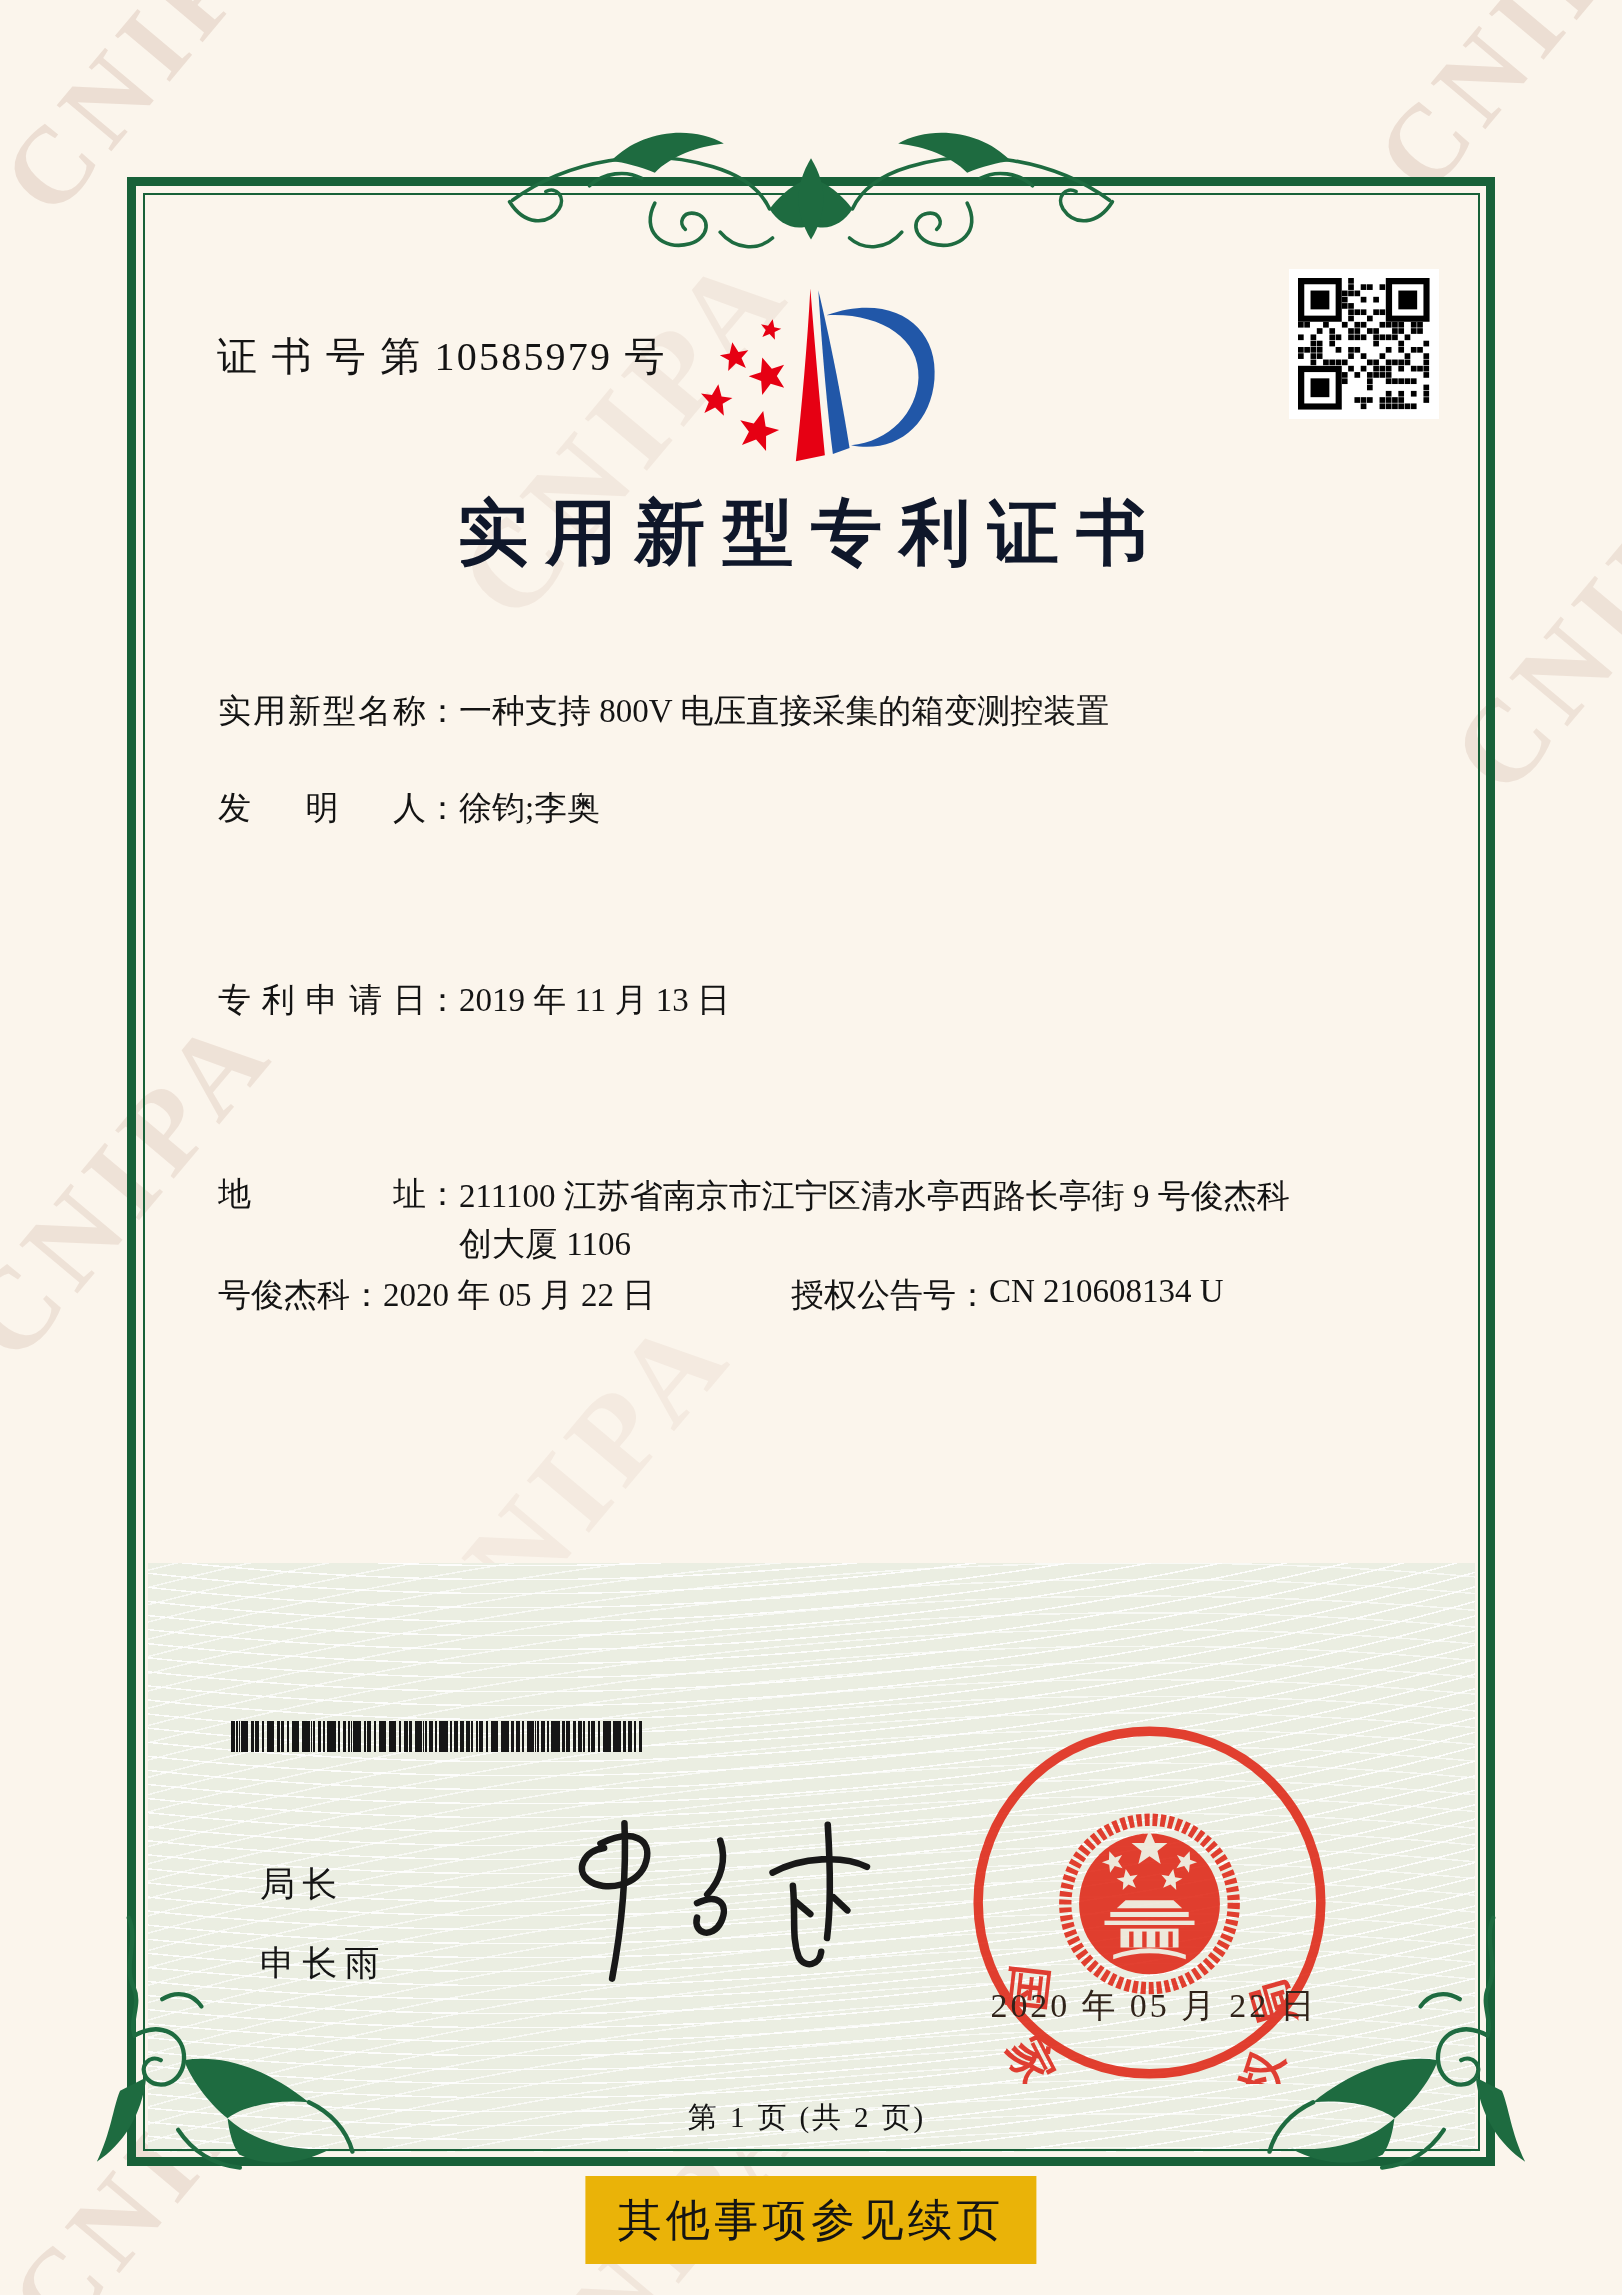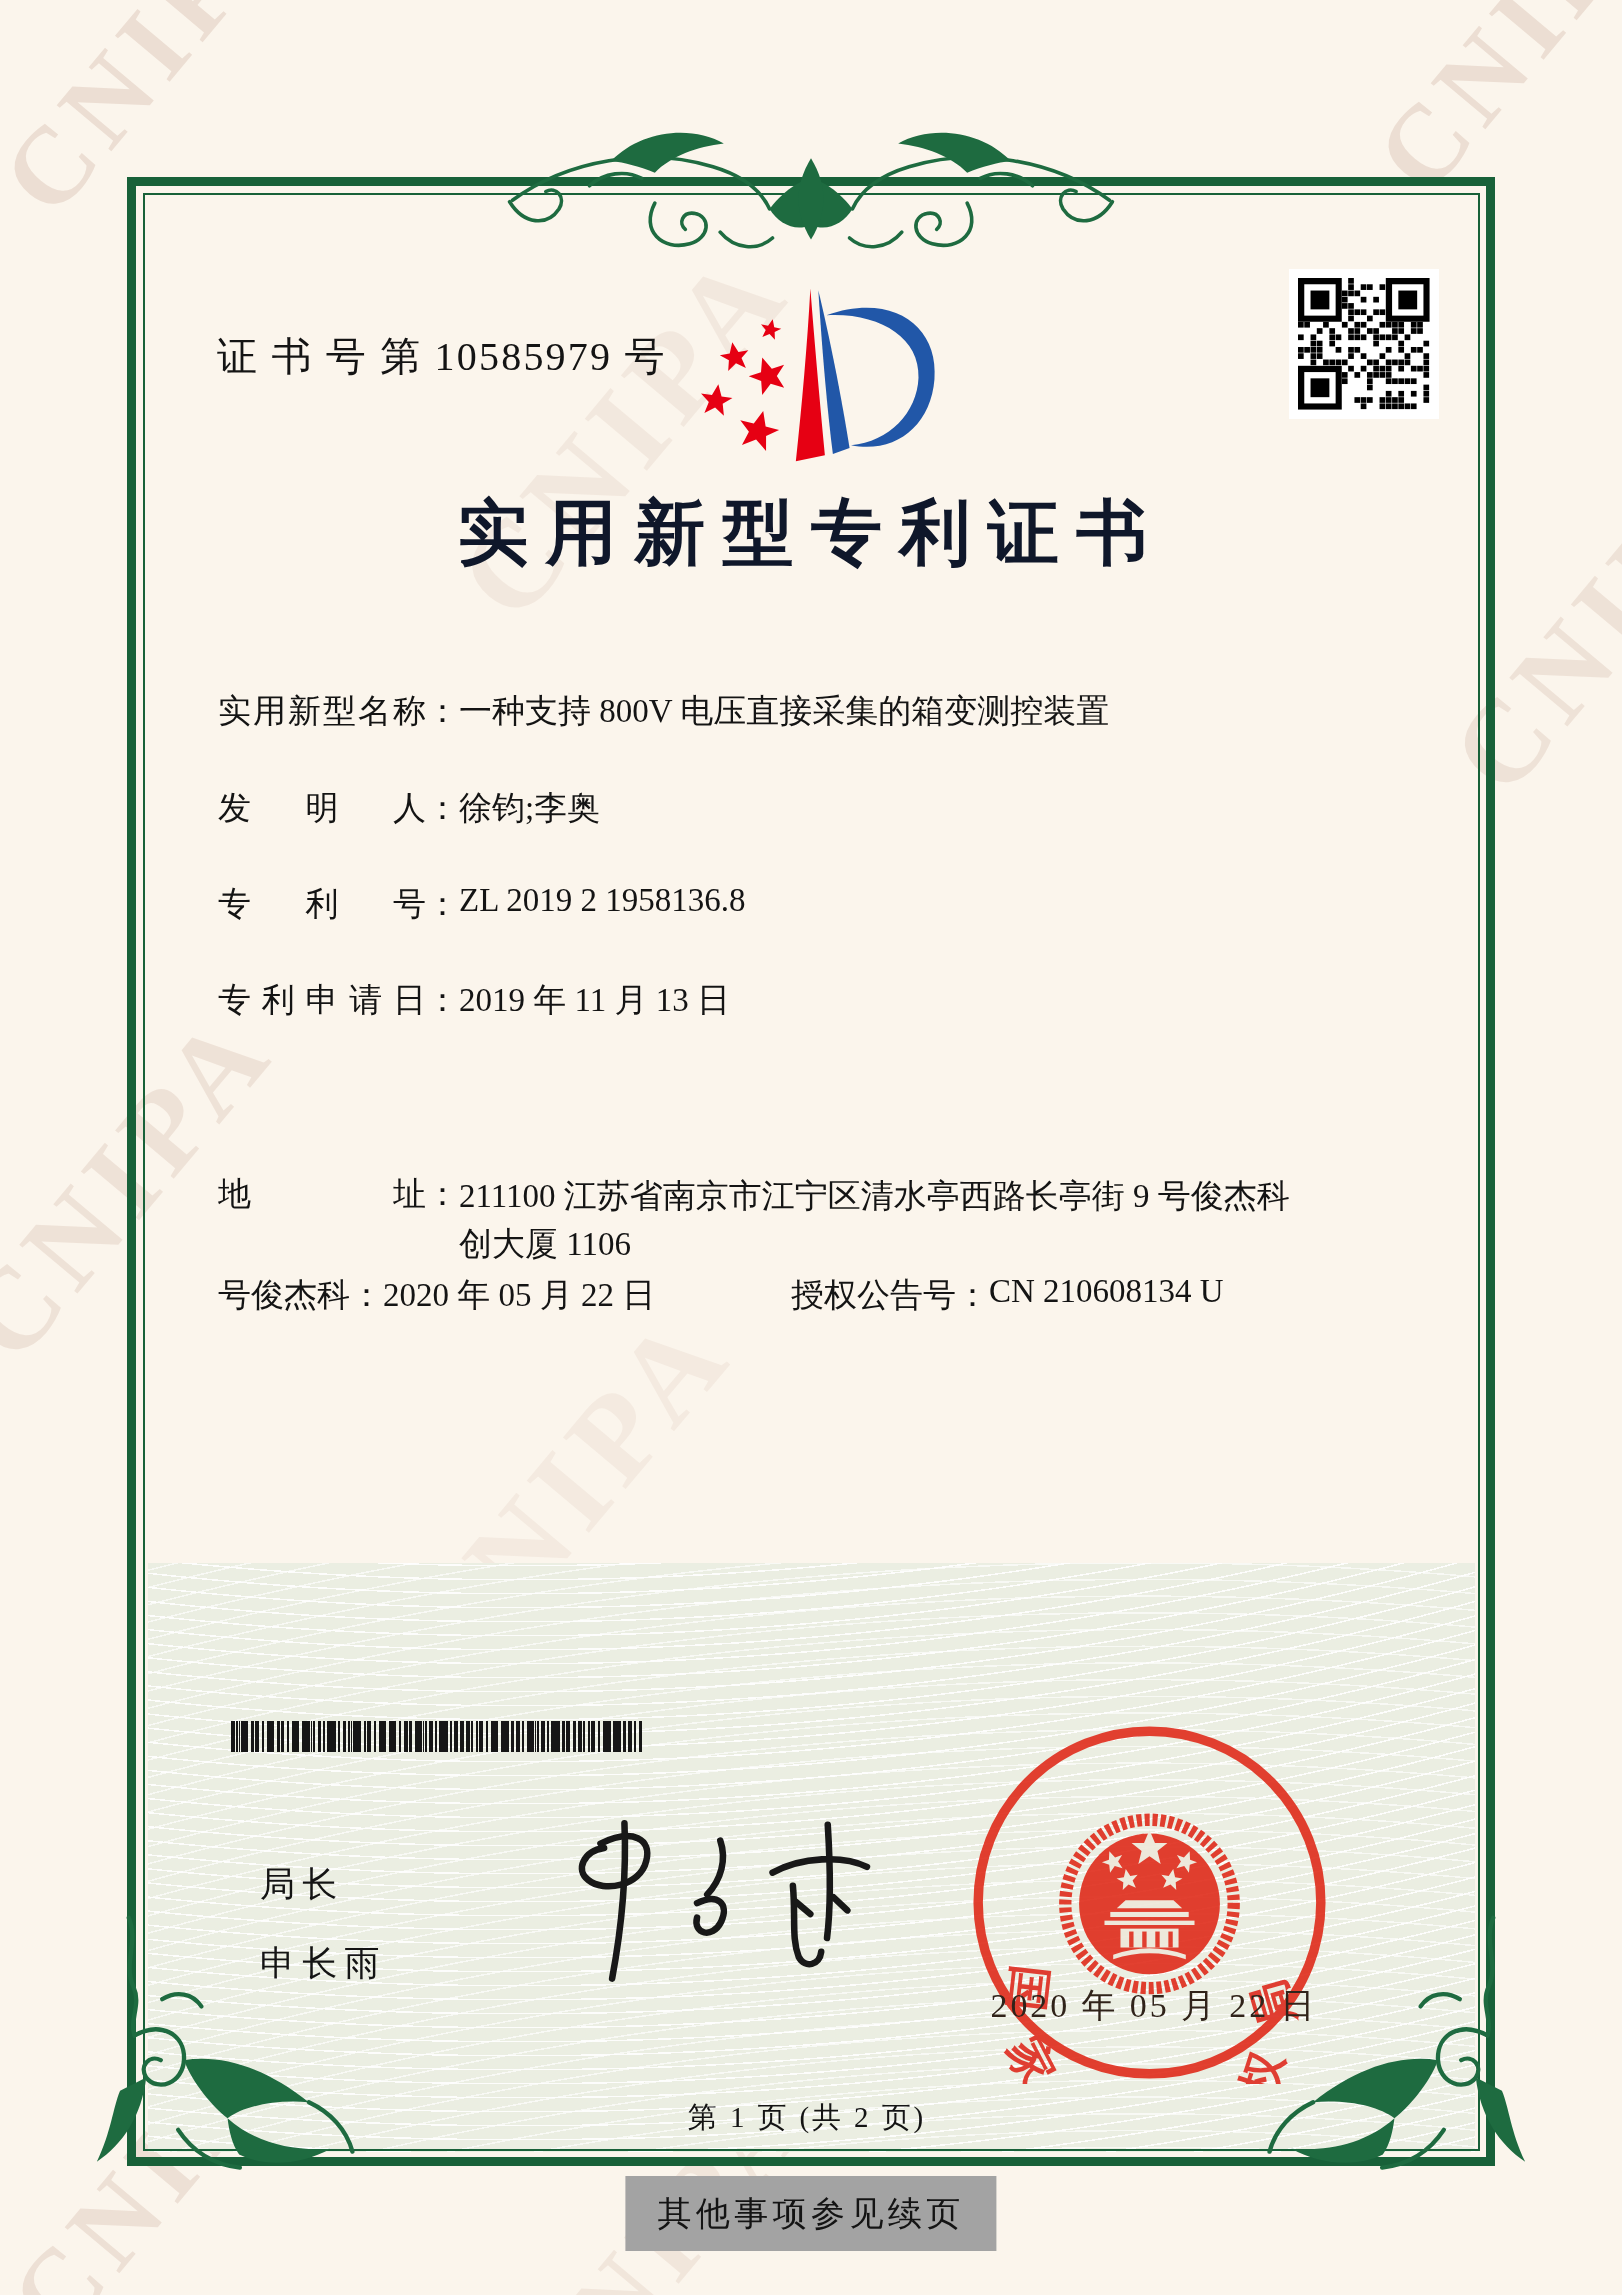--- a/index.html
+++ b/index.html
@@ -53,21 +53,21 @@
              repeating-linear-gradient(90deg,#161616 0 3.6px,rgba(0,0,0,0) 3.6px 12.4px);}
   .director{position:absolute;left:260px;top:1861px;z-index:4;font-size:35px;color:#141414;letter-spacing:7.3px;}
   .director .name{margin-top:32px;}
   .sig{position:absolute;left:502px;top:1816px;z-index:5;}
   .seal{position:absolute;left:968px;top:1721px;z-index:4;}
   .seal-date{position:absolute;left:983px;top:1983px;width:342px;z-index:5;text-align:center;
              font-size:34px;color:#30231a;letter-spacing:2.9px;}
   .page-num{position:absolute;left:0;right:8px;top:2098px;z-index:4;text-align:center;
             font-size:29px;color:#141414;letter-spacing:2.9px;}
   .foot-note{position:absolute;left:50%;top:2176px;transform:translateX(-50%);z-index:4;
-             background:#a3a3a3;padding:14.5px 32px;font-size:34px;color:#141414;letter-spacing:4.4px;white-space:nowrap;}
+             background:#eab308;padding:14.5px 32px;font-size:44px;color:#141414;letter-spacing:4.4px;white-space:nowrap;}
 </style>
 </head>
 <body>
 
 <div class="page">
 
   <div class="wm" style="left:-44px;top:-14.5px;font-size:109px;opacity:.22">CNIPA</div>
   <div class="wm" style="left:1330px;top:-36px;font-size:109px;opacity:.22">CNIPA</div>
   <div class="wm" style="left:407px;top:363px;font-size:124px;opacity:.12">CNIPA</div>
   <div class="wm" style="left:1403px;top:552px;font-size:116px;opacity:.18">CNIPA</div>
@@ -287,23 +287,20 @@
   </div>
 
   <div class="title">实用新型专利证书</div>
 
   <div class="field" style="top:689px">
     <span class="flabel">实用新型名称</span><span>：</span><span class="fvalue">一种支持 800V 电压直接采集的箱变测控装置</span>
   </div>
   <div class="field" style="top:786px">
     <span class="flabel">发明人</span><span>：</span><span class="fvalue">徐钧;李奥</span>
   </div>
-  <div class="field" style="top:882px">
-    <span class="flabel">专利号</span><span>：</span><span class="fvalue">ZL 2019 2 1958136.8</span>
-  </div>
   <div class="field" style="top:978px">
     <span class="flabel">专利申请日</span><span>：</span><span class="fvalue">2019 年 11 月 13 日</span>
   </div>
   <div class="field" style="top:1172px">
     <span class="flabel">地址</span><span>：</span><span class="addr-val"><span style="display:block">211100 江苏省南京市江宁区清水亭西路长亭街 9 号俊杰科</span><span style="display:block">创大厦 1106</span></span>
   </div>
   <div class="field" style="top:1273px;width:1199px">
     <span><span class="flabel-plain">号俊杰科</span><span>：</span><span class="fvalue">2020 年 05 月 22 日</span></span>
     <span class="grant-no"><span class="flabel-plain">授权公告号</span><span>：</span><span class="fvalue">CN 210608134 U</span></span>
   </div>

